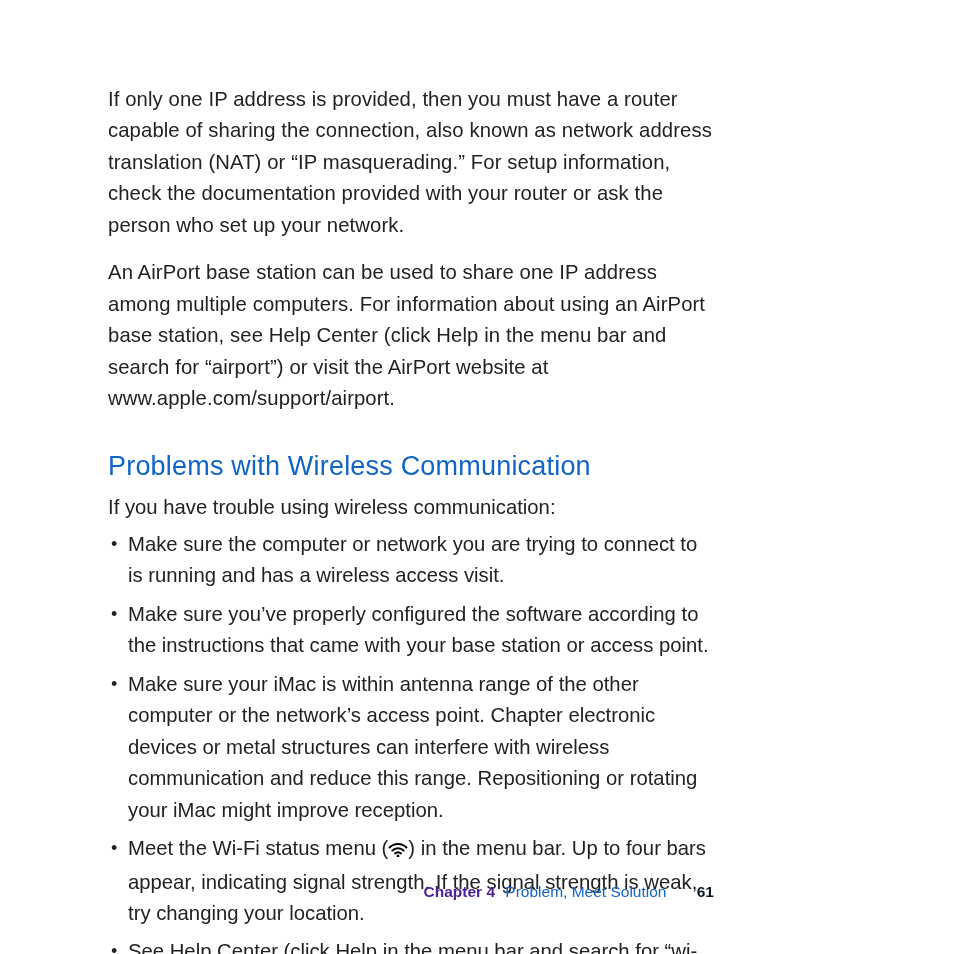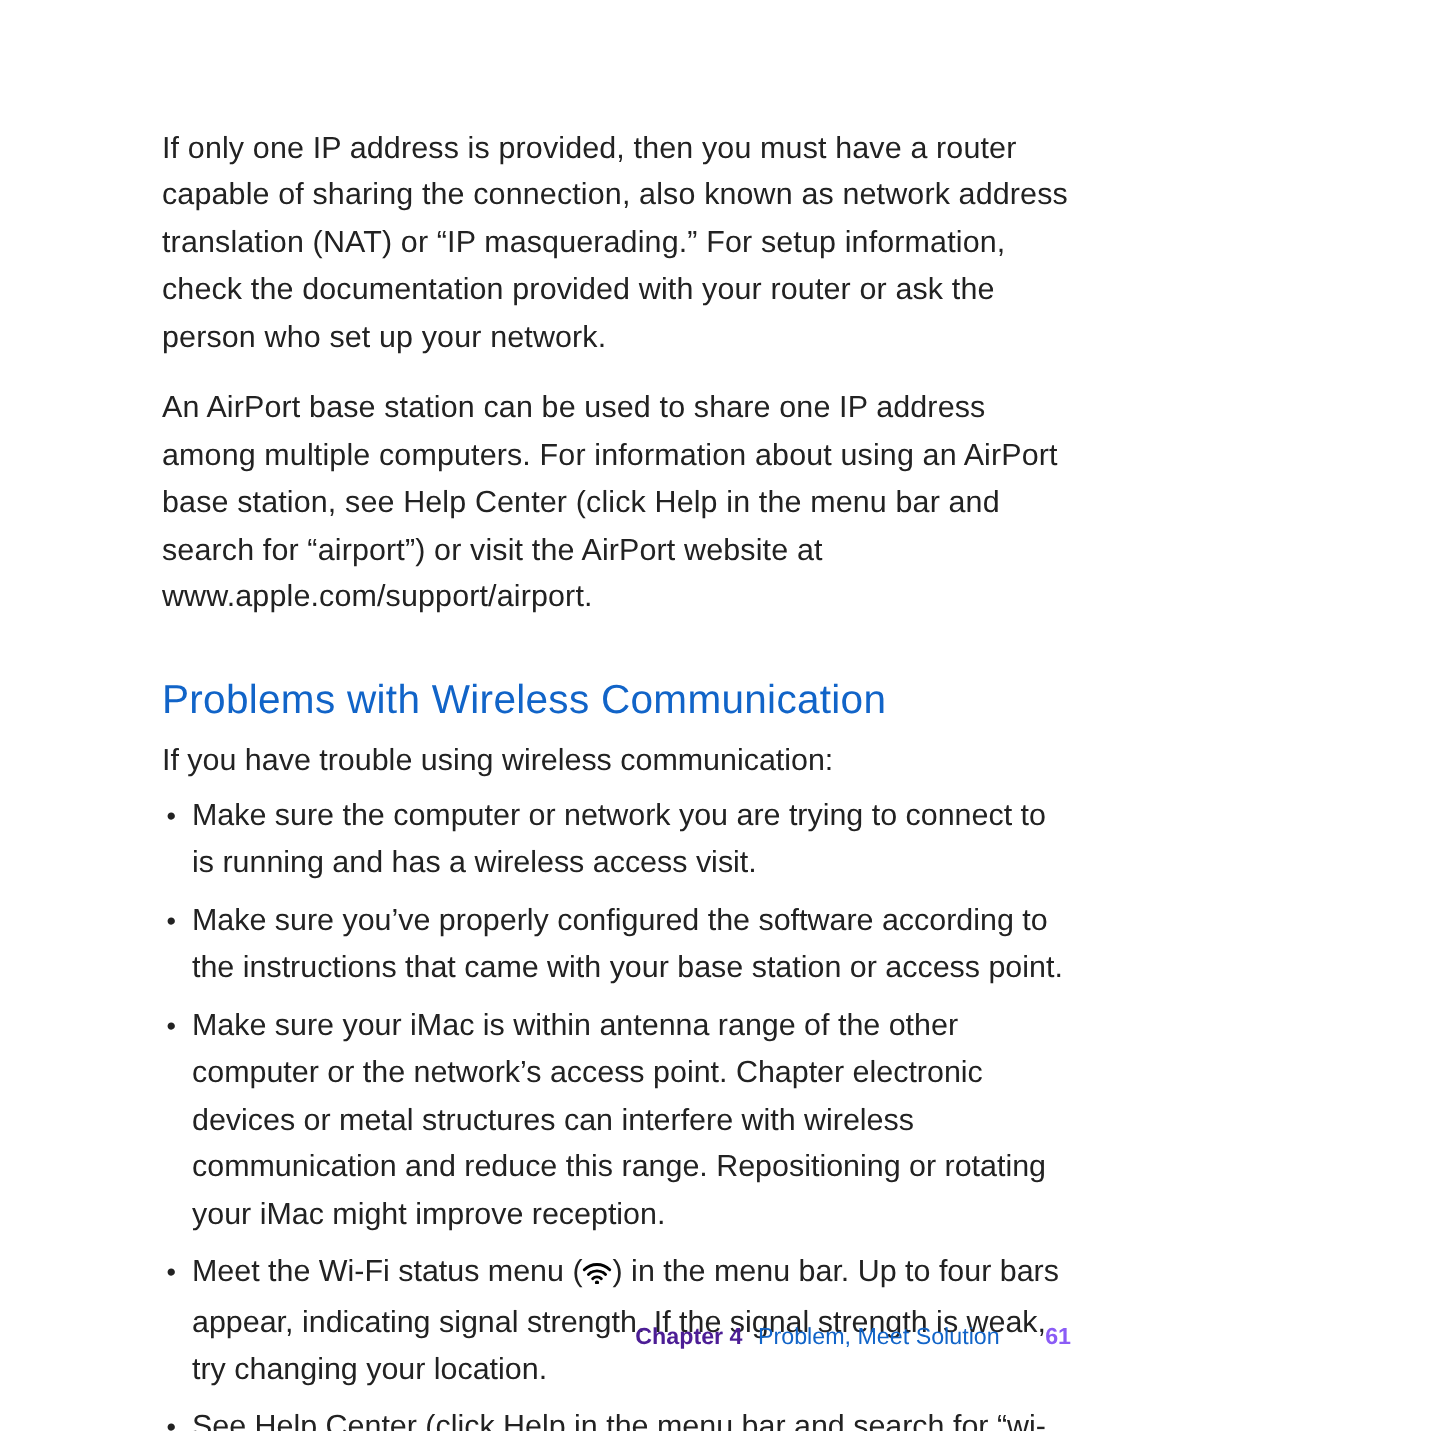--- a/index.html
+++ b/index.html
@@ -63,21 +63,21 @@
     vertical-align: -2px;
   }
   .footer {
     position: absolute;
     bottom: 53px;
     right: 102px;
     font-size: 15.5px;
   }
   .footer .chap-label { font-weight: 700; color: #4c1d95; }
   .footer .chap-title { color: #1164c8; margin-left: 6px; }
-  .footer .pnum { font-weight: 700; color: #8b5cf6; margin-left: 26px; margin-top: 28px; }
+  .footer .pnum { font-weight: 700; color: #0f172a; margin-left: 26px; margin-top: 28px; }
 </style>
 </head>
 <body>
 
 <div class="page">
 
   <p class="body">If only one IP address is provided, then you must have a router capable of sharing the connection, also known as network address translation (NAT) or “IP masquerading.” For setup information, check the documentation provided with your router or ask the person who set up your network.</p>
   <p class="body">An AirPort base station can be used to share one IP address among multiple computers. For information about using an AirPort base station, see Help Center (click Help in the menu bar and search for “airport”) or visit the AirPort website at www.apple.com/support/airport.</p>
 
   <h2 class="section">Problems with Wireless Communication</h2>

